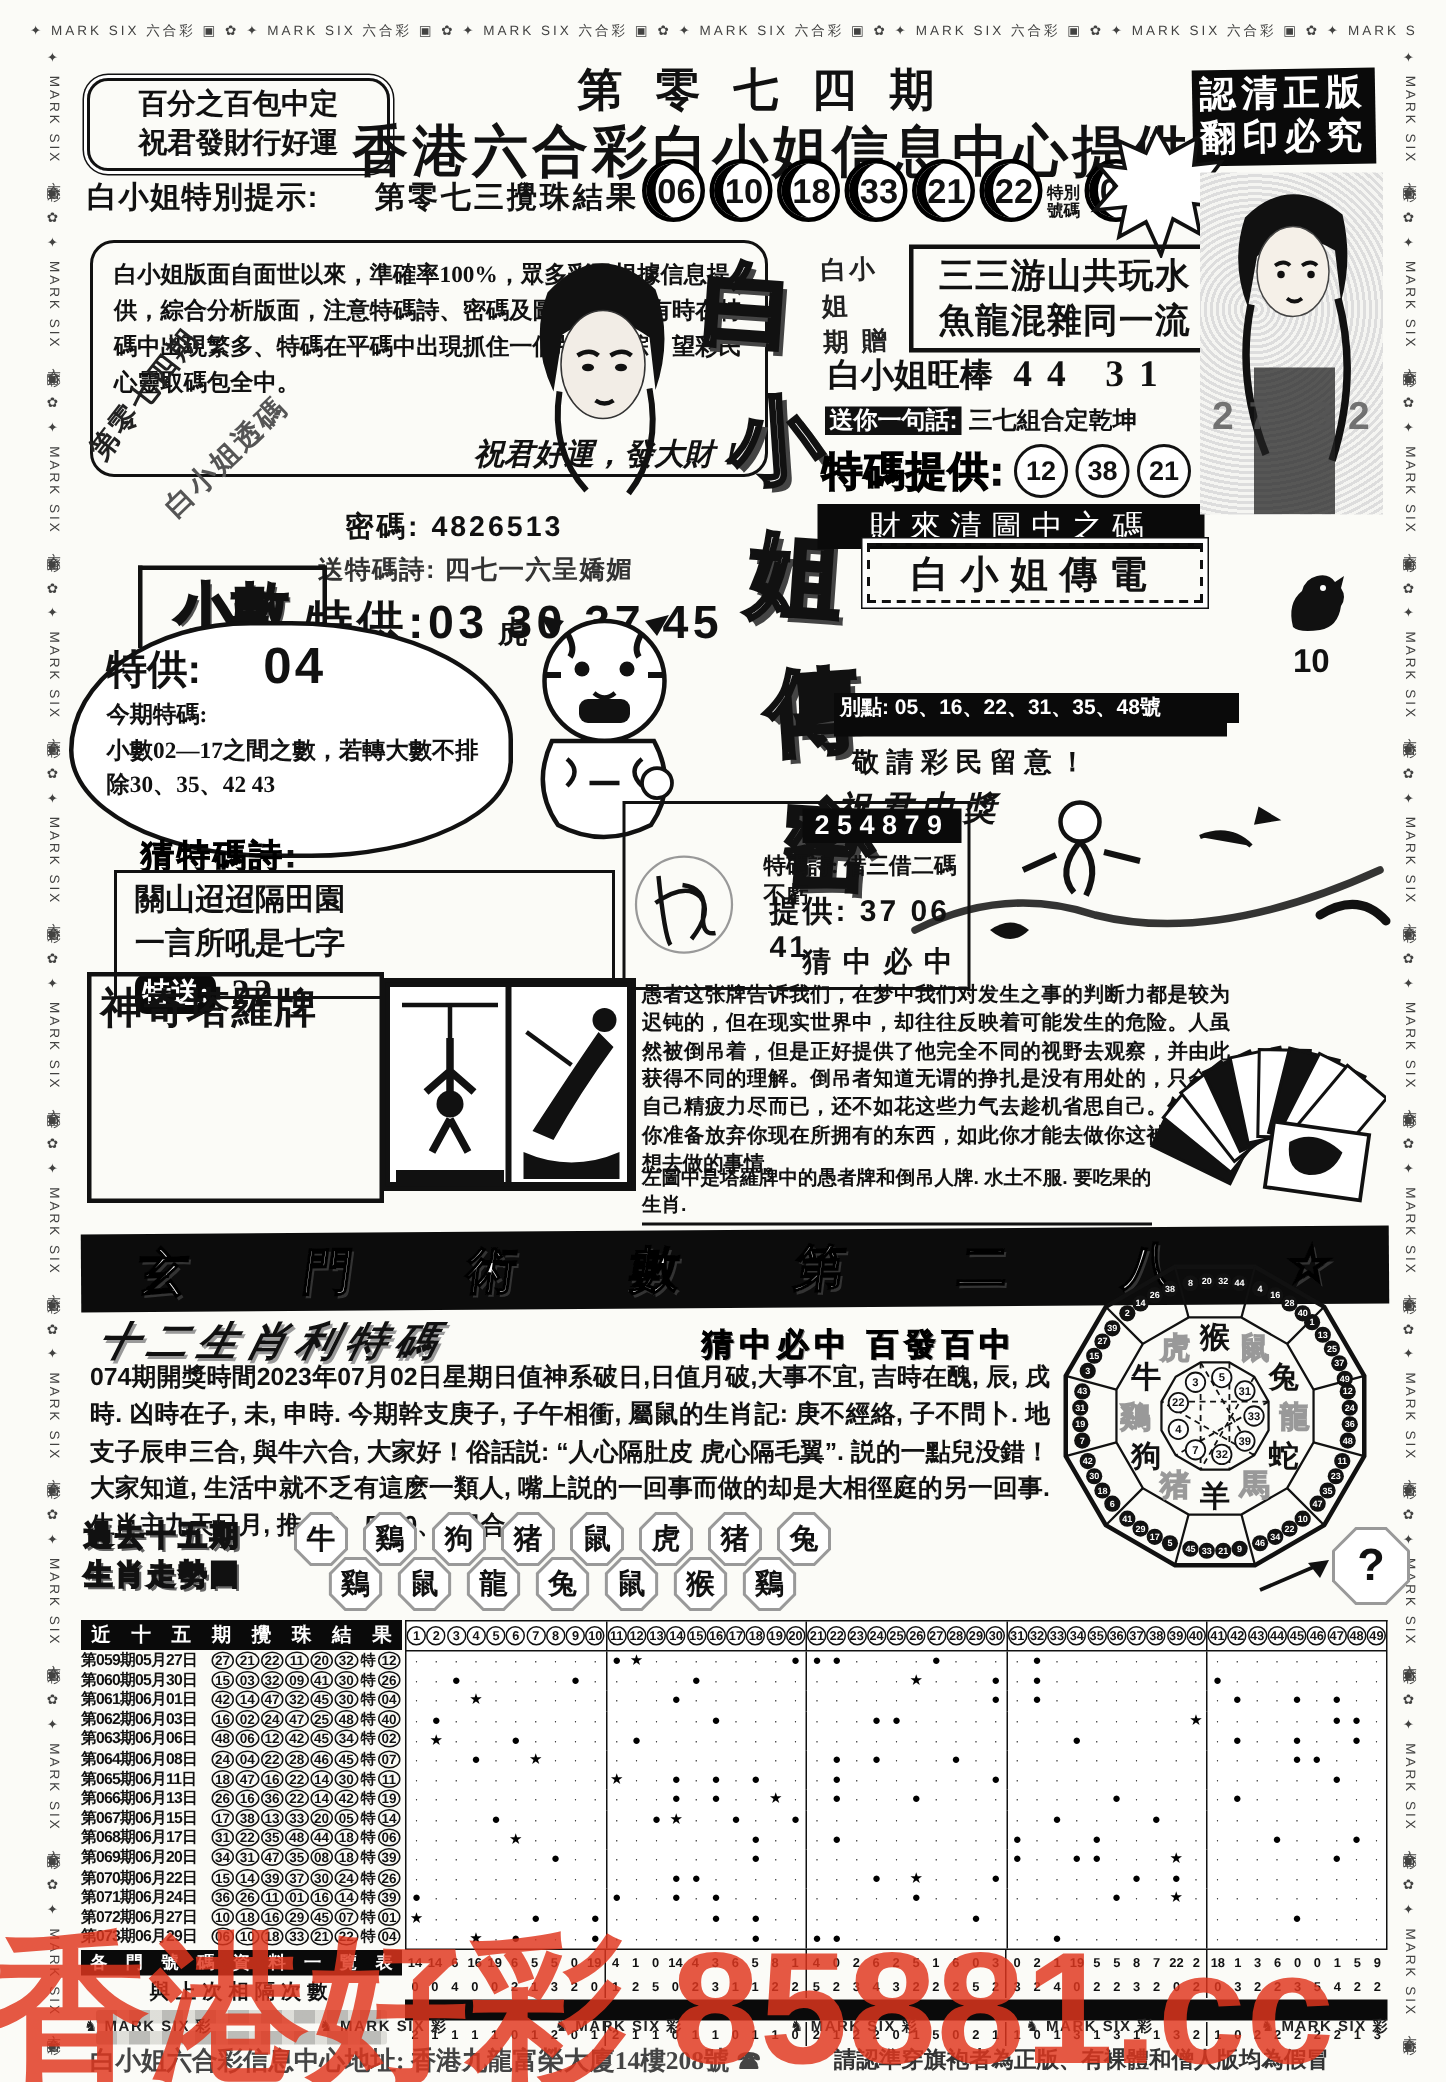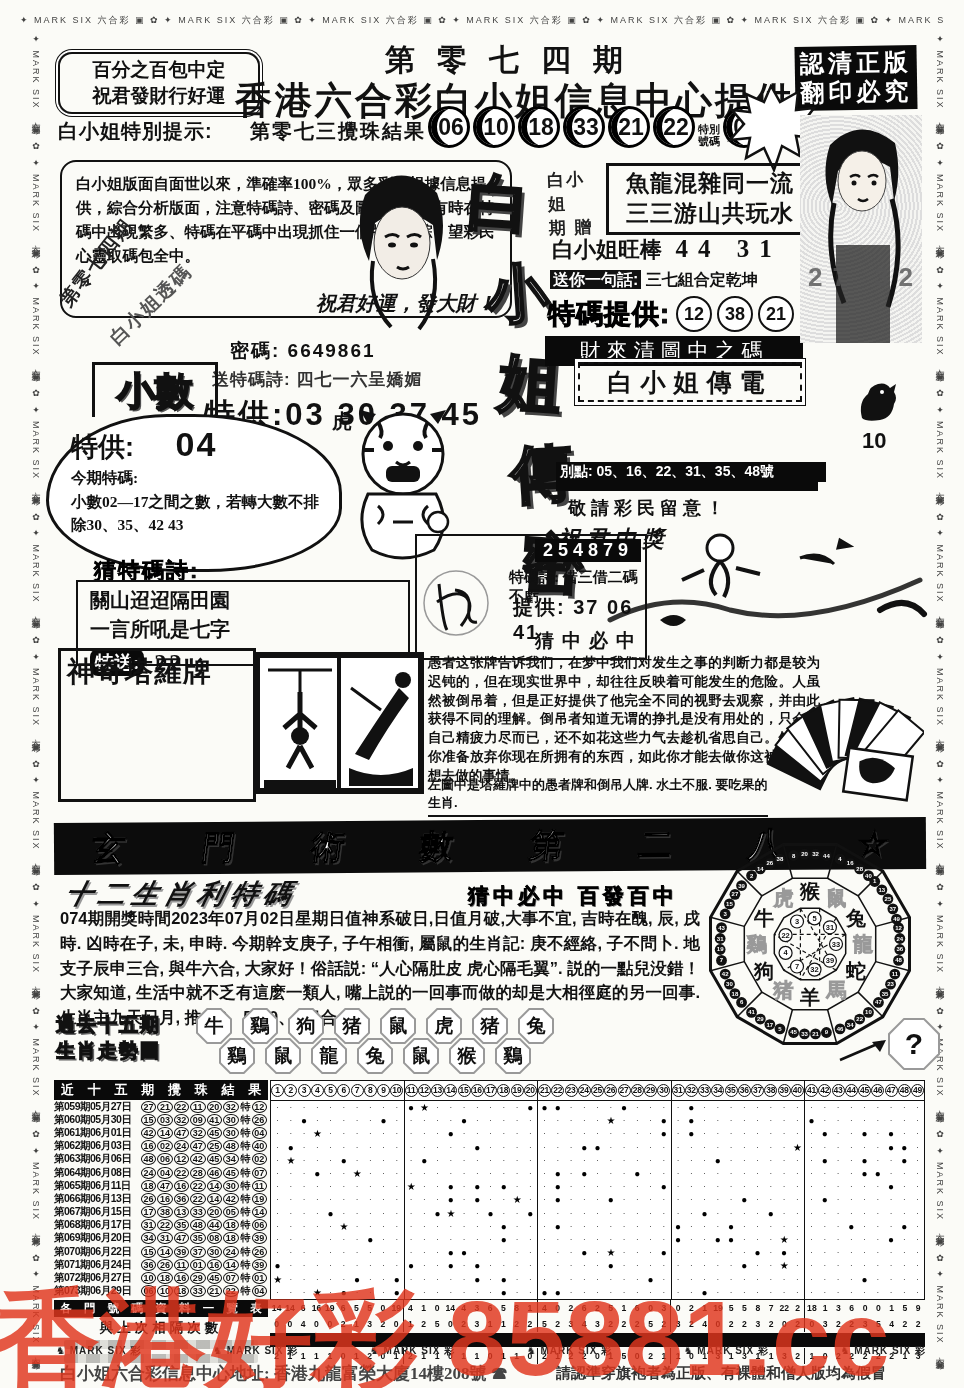--- a/index.html
+++ b/index.html
@@ -198,21 +198,21 @@
       <span class="ball">04</span>
     </div>
   <svg class="abs starburst" width="90" height="88">
     <polygon points="45,2 54,18 72,8 70,26 88,24 76,40 88,54 70,52 74,72 56,62 48,86 38,64 20,74 24,54 4,56 18,40 6,26 24,28 20,10 38,18" fill="#fff" stroke="#111" stroke-width="2.5"></polygon>
   </svg>
 
   <div class="abs intro">
     <span>白小姐版面自面世以來，準確率100%，眾多彩民根據信息提供，綜合分析版面，注意特碼詩、密碼及圖像，平碼有時在特碼中出現繁多、特碼在平碼中出現抓住一個版面跟踪，望彩民心靈取碼包全中。</span>
     <span class="wish">祝君好運，發大財！</span>
   </div>
-  <div class="abs pw-line">密碼:  6649861</div>
+  <div class="abs pw-line">密碼:  4826513</div>
   <div class="abs poem-line">送特碼詩:  四七一六呈嬌媚</div>
   <div class="abs tg-line">特供:03  30  37  45</div>
   <div class="abs diag" style="left:54px;top:296px;">第零七四期</div>
   <div class="abs diag" style="left:104px;top:332px;transform:rotate(-44deg);color:#555;">白小姐透碼</div>
 
   <svg class="abs" style="left:345px;top:165px;" width="115" height="170">
     <path d="M20 30 Q55 -8 92 28 Q104 60 92 95 L88 60 Q58 38 30 58 L24 96 Q8 62 20 30Z" fill="#111"></path>
     <ellipse cx="57" cy="78" rx="28" ry="36" fill="#f2ede6" stroke="#333" stroke-width="1"></ellipse>
     <path d="M40 72 q8 -5 14 0 M62 72 q8 -5 14 0" stroke="#111" stroke-width="3" fill="none"></path>
     <ellipse cx="47" cy="80" rx="4" ry="2.5" fill="#111"></ellipse>
@@ -226,22 +226,22 @@
     <div class="abs vchar" style="left: 499px; top: 342px; transform: rotate(4deg);">姐</div>
     <div class="abs vchar" style="left: 511px; top: 432px; transform: rotate(-4deg);">傳</div>
     <div class="abs vchar" style="left: 521px; top: 522px; transform: rotate(4deg);">密</div>
     <div id="artTitle"></div>
 
   <div class="abs gift">
     <div>白小姐</div>
     <div>期  贈</div>
   </div>
   <div class="abs couplet">
+    <div>三三游山共玩水</div>
     <div>魚龍混雜同一流</div>
-    <div>三三游山共玩水</div>
   </div>
   <div class="abs wangbang">
     <span>白小姐旺棒</span>
     <b>44 31</b>
   </div>
   <div class="abs phrase">
     <span class="inv">送你一句話:</span>
     <b>三七組合定乾坤</b>
   </div>
   <div class="abs tema">
@@ -272,21 +272,21 @@
   <div class="abs cd-hi">別點: 05、16、22、31、35、48號</div>
   <div class="abs cd-bar"></div>
   <div class="abs cd-note">敬請彩民留意！</div>
   <div class="abs cd-wish">祝君中獎</div>
   <svg class="abs" style="left:852px;top:378px;" width="46" height="46">
     <path d="M10 40 q-4 -16 6 -24 q2 -8 10 -10 q8 -2 12 4 l6 -4 -2 8 q4 6 0 12 q-2 14 -14 16 q-14 2 -18 -2z" fill="#111"></path>
     <circle cx="30" cy="14" r="2" fill="#fff"></circle>
   </svg>
   <div class="abs dog-num">10</div>
 
-  <div class="abs se-box" style="left:92px;">
+  <div class="abs se-box" style="left:92px;margin-top:15px;">
     <span>小數</span>
     </div>
   <div class="abs bubble">
     <div class="tg"><span>特供:</span>
       <b>04</b></div>
     <div class="bd">今期特碼:</div>
     <div class="bd">小數02—17之間之數，若轉大數不排除30、35、42 43</div>
   </div>
   <div class="abs tiger-label">虎</div>
   <svg class="abs" style="left:338px;top:402px;" width="130" height="162">

